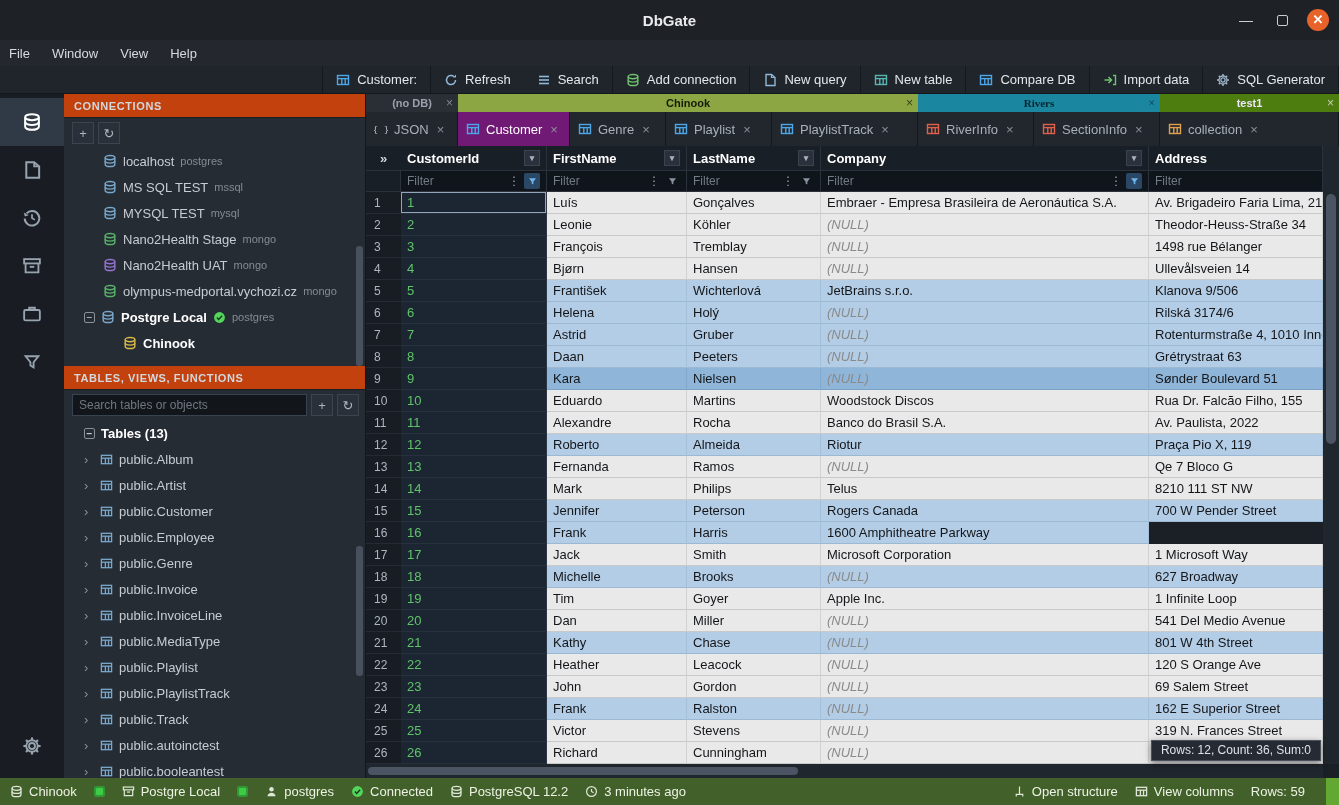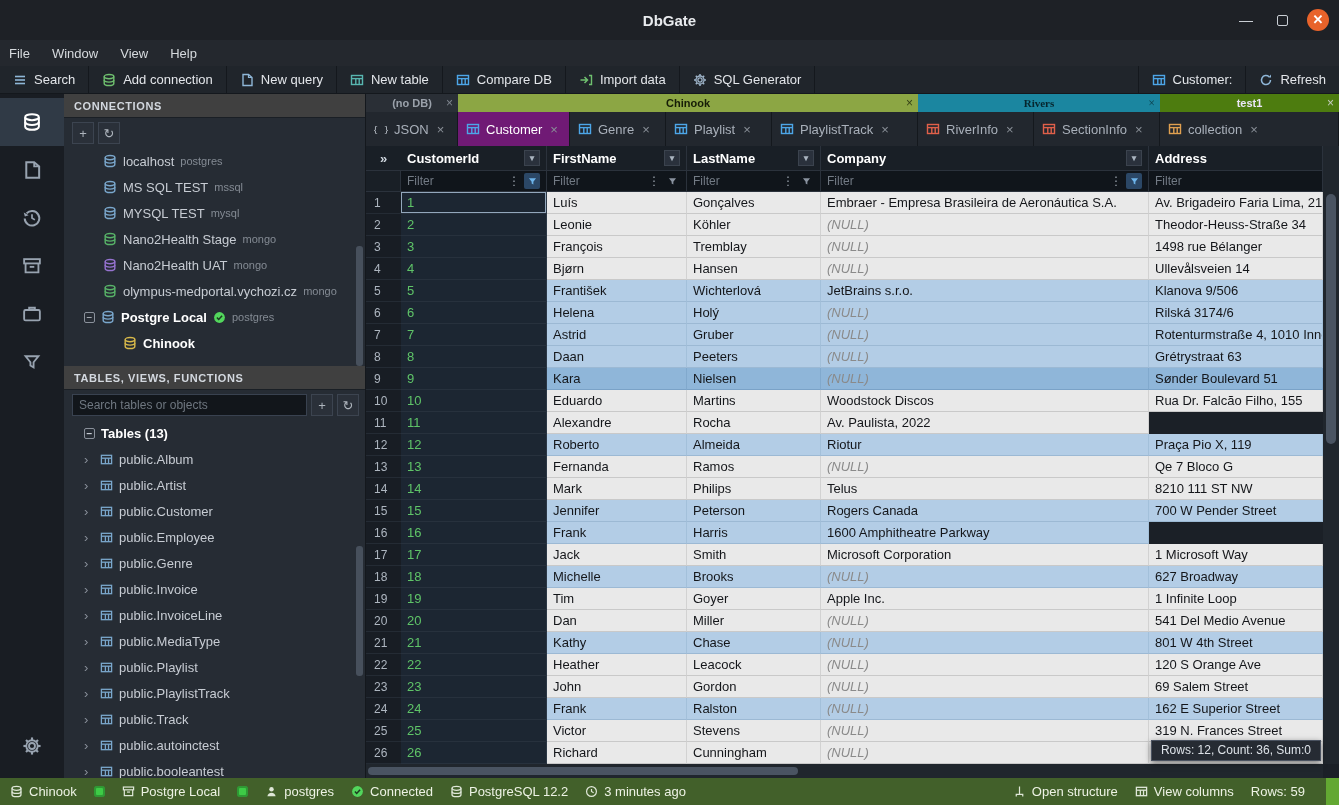--- a/index.html
+++ b/index.html
@@ -28,21 +28,21 @@
   #toolbar-right .tb-btn{border-left:1px solid #14181d;border-right:none}
 
   
   #activitybar{left:0;top:94px;width:64px;height:684px;background:#191d23;display:flex;flex-direction:column;align-items:stretch;padding-top:4px}
   .ab-item{height:48px;display:flex;align-items:center;justify-content:center}
   .ab-item.active{background:#303a46}
   #ab-bottom{margin-top:auto;margin-bottom:8px}
 
   
   #sidebar{left:64px;top:94px;width:301px;height:684px;background:#262c34;overflow:hidden}
-  .panel-header{height:24px;line-height:24px;padding:0 10px;font-size:11px;font-weight:bold;letter-spacing:.6px;color:#d3d8df;background:#404040;border-bottom:1px solid #1a1f25}
+  .panel-header{height:24px;line-height:24px;padding:0 10px;font-size:11px;font-weight:bold;letter-spacing:.6px;color:#d3d8df;background:#c2410c;border-bottom:1px solid #1a1f25}
   .search-row{display:flex;align-items:center;gap:4px;padding:4px 6px 4px 8px}
   .search-input{flex:1;height:22px;background:#12161b;border:1px solid #394250;color:#cfd4da;font-size:12px;padding:0 6px;font-family:"Liberation Sans",sans-serif;outline:none}
   .search-input::placeholder{color:#6f7780}
   .sq-btn{width:22px;height:22px;background:#2a3039;border:1px solid #3c4450;color:#aeb5bd;font-size:13px;display:flex;align-items:center;justify-content:center}
   .tree-item{height:26px;display:flex;align-items:center;gap:6px;padding-left:20px;white-space:nowrap;overflow:hidden}
   .tree-item .name{color:#c7ccd3}
   .tree-item .engine{color:#848b94;font-size:11px}
   .tree-item.bold .name{color:#fff;font-weight:bold}
   .tree-item.child{padding-left:40px}
   .exp{width:11px;height:11px;border:1px solid #8a919b;border-radius:2px;color:#cfd4db;font-size:10px;line-height:9px;text-align:center;flex:0 0 auto}
@@ -113,20 +113,42 @@
   </div>
 
   <div id="menubar" class="abs">
       <span class="menu-item">File</span>
       <span class="menu-item">Window</span>
       <span class="menu-item">View</span>
       <span class="menu-item">Help</span>
     </div>
 
   <div id="toolbar" class="abs">
+    <div id="toolbar-right">
+        <div class="tb-btn">
+          <span class="ic">
+            <svg width="14" height="14" viewBox="0 0 14 14" style="display:block">
+              <rect x="1.5" y="2.5" width="11" height="9" fill="none" stroke="#4da6e8" stroke-width="1.4"></rect>
+              <line x1="1.5" y1="5.6" x2="12.5" y2="5.6" stroke="#4da6e8" stroke-width="1.4"></line>
+              <line x1="5.8" y1="5.6" x2="5.8" y2="11.5" stroke="#4da6e8" stroke-width="1.4"></line>
+              <line x1="9.2" y1="5.6" x2="9.2" y2="11.5" stroke="#4da6e8" stroke-width="1.4"></line>
+            </svg>
+          </span>
+          <span>Customer:</span>
+        </div>
+        <div class="tb-btn">
+          <span class="ic">
+            <svg width="14" height="14" viewBox="0 0 14 14" style="display:block">
+              <path d="M11.5 7a4.5 4.5 0 1 1-1.4-3.2" fill="none" stroke="#8fb7d8" stroke-width="1.5"></path>
+              <path d="M12 1.6v2.8H9.2z" fill="#8fb7d8"></path>
+            </svg>
+          </span>
+          <span>Refresh</span>
+        </div>
+      </div>
     <div id="toolbar-left" style="display:flex">
         <div class="tb-btn">
           <span class="ic">
             <svg width="14" height="14" viewBox="0 0 14 14" style="display:block">
               <line x1="2" y1="3.5" x2="12" y2="3.5" stroke="#8fb7d8" stroke-width="1.6"></line>
               <line x1="2" y1="7" x2="12" y2="7" stroke="#8fb7d8" stroke-width="1.6"></line>
               <line x1="2" y1="10.5" x2="12" y2="10.5" stroke="#8fb7d8" stroke-width="1.6"></line>
             </svg>
           </span>
           <span>Search</span>
@@ -192,42 +214,20 @@
                 <line x1="7" y1="11" x2="7" y2="13"></line>
                 <line x1="7" y1="3" x2="7" y2="1"></line>
                 <line x1="9.8" y1="9.8" x2="11.2" y2="11.2"></line>
                 <line x1="4.2" y1="4.2" x2="2.8" y2="2.8"></line>
                 <line x1="9.8" y1="4.2" x2="11.2" y2="2.8"></line>
                 <line x1="4.2" y1="9.8" x2="2.8" y2="11.2"></line>
               </g>
             </svg>
           </span>
           <span>SQL Generator</span>
-        </div>
-      </div>
-    <div id="toolbar-right">
-        <div class="tb-btn">
-          <span class="ic">
-            <svg width="14" height="14" viewBox="0 0 14 14" style="display:block">
-              <rect x="1.5" y="2.5" width="11" height="9" fill="none" stroke="#4da6e8" stroke-width="1.4"></rect>
-              <line x1="1.5" y1="5.6" x2="12.5" y2="5.6" stroke="#4da6e8" stroke-width="1.4"></line>
-              <line x1="5.8" y1="5.6" x2="5.8" y2="11.5" stroke="#4da6e8" stroke-width="1.4"></line>
-              <line x1="9.2" y1="5.6" x2="9.2" y2="11.5" stroke="#4da6e8" stroke-width="1.4"></line>
-            </svg>
-          </span>
-          <span>Customer:</span>
-        </div>
-        <div class="tb-btn">
-          <span class="ic">
-            <svg width="14" height="14" viewBox="0 0 14 14" style="display:block">
-              <path d="M11.5 7a4.5 4.5 0 1 1-1.4-3.2" fill="none" stroke="#8fb7d8" stroke-width="1.5"></path>
-              <path d="M12 1.6v2.8H9.2z" fill="#8fb7d8"></path>
-            </svg>
-          </span>
-          <span>Refresh</span>
         </div>
       </div>
   </div>
 
   <div id="activitybar" class="abs">
       <div class="ab-item active">
         <span class="ic">
           <svg width="20" height="20" viewBox="0 0 14 14" style="display:block">
             <ellipse cx="7" cy="3.6" rx="4.8" ry="2.1" fill="none" stroke="#ffffff" stroke-width="1.4"></ellipse>
             <path d="M2.2 3.6V10.4c0 1.15 2.15 2.1 4.8 2.1s4.8-.95 4.8-2.1V3.6" fill="none" stroke="#ffffff" stroke-width="1.4"></path>
@@ -836,20 +836,21 @@
             <div class="cell c-txt">Eduardo</div>
             <div class="cell c-txt">Martins</div>
             <div class="cell c-txt">Woodstock Discos</div>
             <div class="cell c-txt">Rua Dr. Falcão Filho, 155</div>
           </div>
           <div class="grid-row">
             <div class="cell c-num">11</div>
             <div class="cell c-id">11</div>
             <div class="cell c-txt">Alexandre</div>
             <div class="cell c-txt">Rocha</div>
+            <div class="cell c-txt">Banco do Brasil S.A.</div>
             <div class="cell c-txt">Av. Paulista, 2022</div>
           </div>
           <div class="grid-row sel">
             <div class="cell c-num">12</div>
             <div class="cell c-id">12</div>
             <div class="cell c-txt">Roberto</div>
             <div class="cell c-txt">Almeida</div>
             <div class="cell c-txt">Riotur</div>
             <div class="cell c-txt">Praça Pio X, 119</div>
           </div>

